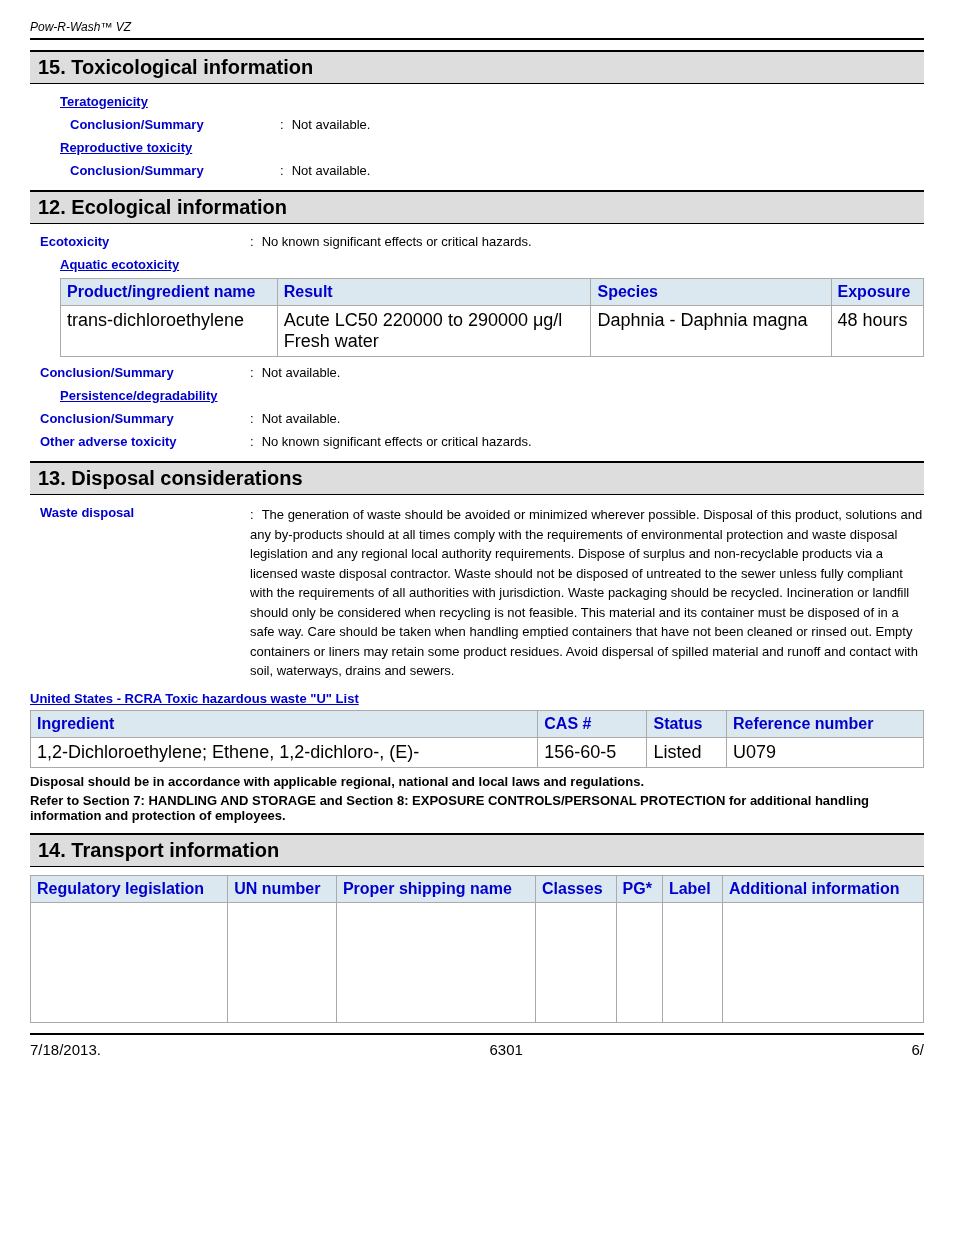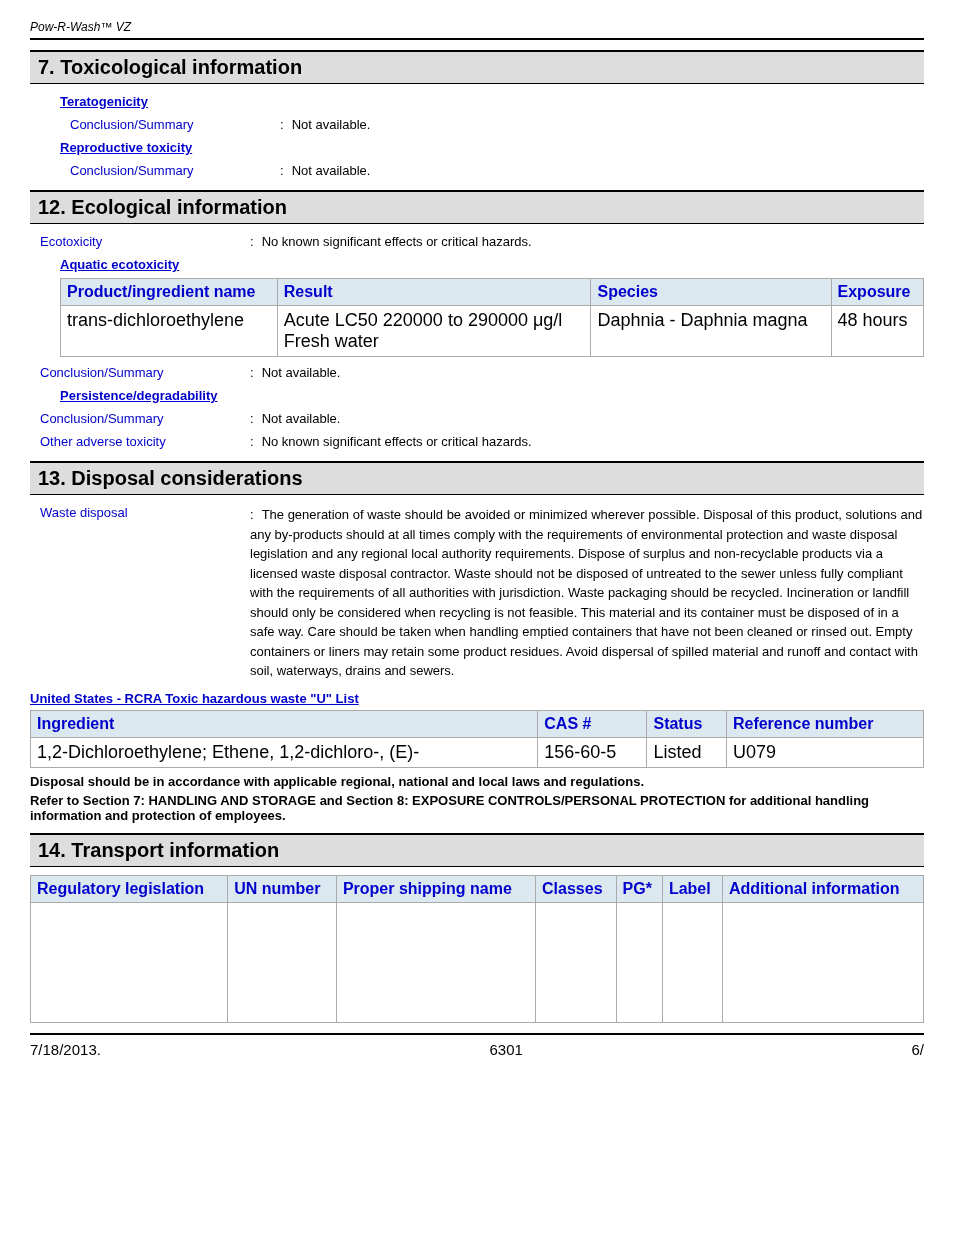--- a/index.html
+++ b/index.html
@@ -28,21 +28,21 @@
       border-bottom: 1px solid #000;
       margin-bottom: 8px;
     }
     .blue-link {
       color: #0000cc;
       text-decoration: underline;
       font-weight: bold;
     }
     .blue-label {
       color: #0000cc;
-      font-weight: normal;
+      font-weight: bold;
     }
     .row {
       display: flex;
       margin-bottom: 4px;
       padding: 2px 0;
     }
     .label-col {
       width: 220px;
       min-width: 220px;
       padding-left: 10px;
@@ -105,21 +105,21 @@
     }
   </style>
 </head>
 <body>
 
 <div class="doc-header">
   <span>Pow-R-Wash™ VZ</span>
 </div>
 
 <div class="section">
-  <div class="section-title">7. Toxicological information</div>
+  <div class="section-title">15. Toxicological information</div>
 
   <div class="indent">
     <div class="row">
       <span class="blue-link">Teratogenicity</span>
     </div>
     <div class="row">
       <div class="label-col">
         <span class="blue-label">Conclusion/Summary</span>
       </div>
       <div class="value-col">

